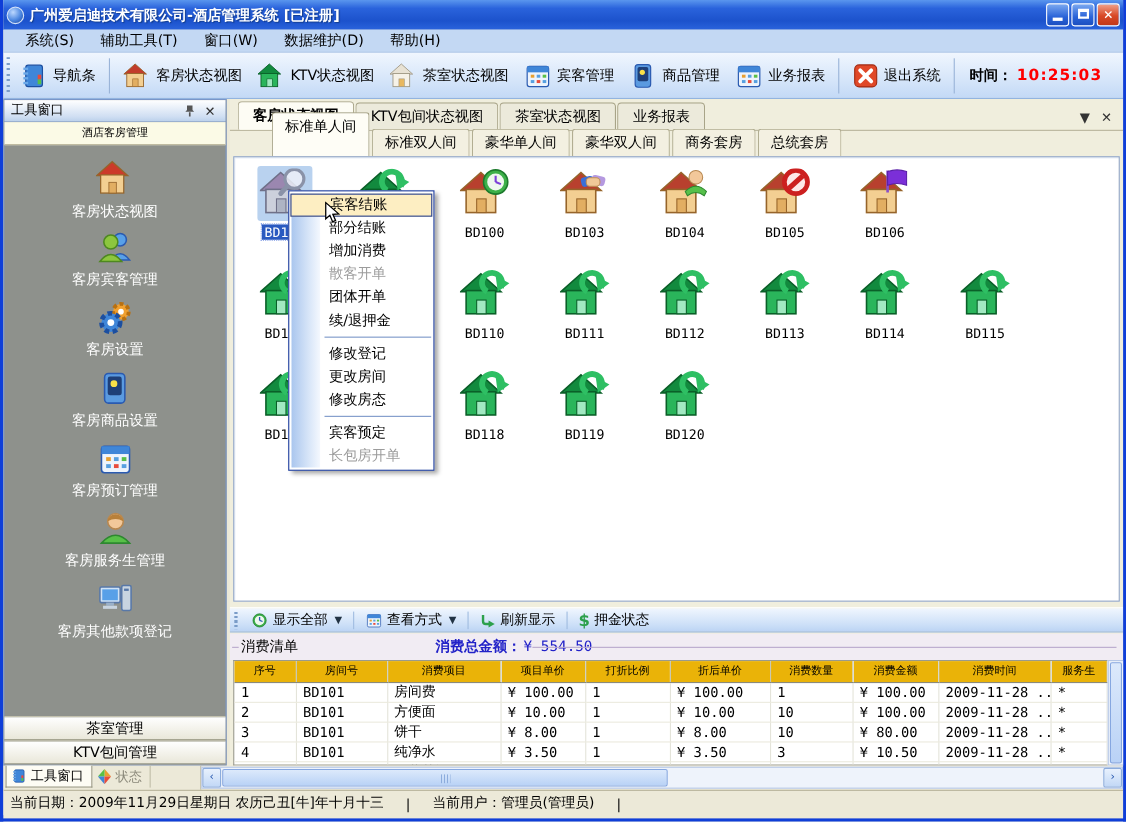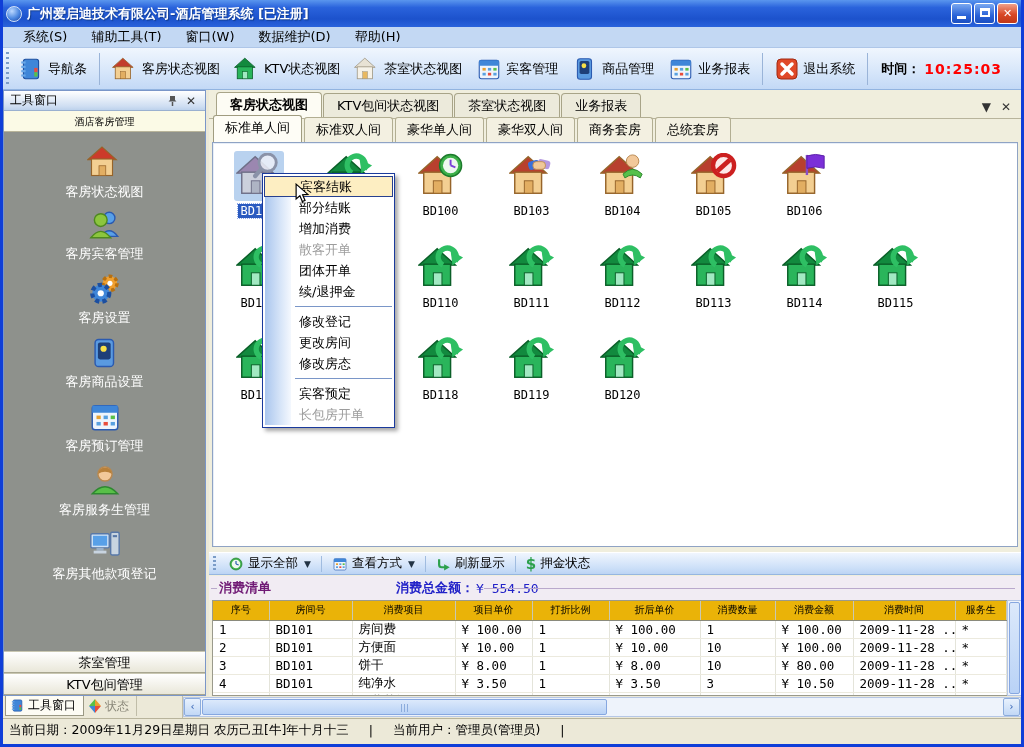--- a/index.html
+++ b/index.html
@@ -79,21 +79,21 @@
   .main { position:absolute; left:206px; top:90px; width:812px; height:606px; background:#f0eedd; }
   .tabstrip { position:absolute; left:0; top:5px; width:100%; height:24px; display:flex; align-items:flex-end; padding-left:7px;
     border-bottom:1px solid #b8b49c; }
   .mtab { padding:3px 13px; font-size:13px; border:1px solid #a8a488; border-bottom:none;
     border-radius:4px 4px 0 0; background:#eceadb; margin-right:1px; white-space:nowrap; }
   .mtab.active { background:#fdfcf4; font-weight:bold; padding-bottom:4px; }
   .tabstrip-btns { margin-left:auto; display:flex; gap:10px; padding:0 10px 4px 0; color:#333; font-size:12px; }
   .subtabs { position:absolute; left:0; top:30px; width:100%; height:22px; display:flex; align-items:flex-end; padding-left:4px; }
   .stab { padding:3px 11px; font-size:13px; border:1px solid #b2ae92; border-bottom:none; border-radius:3px 3px 0 0;
     background:#f3f0e1; margin-right:2px; white-space:nowrap; }
-  .stab.active { background:#fefdf6; border-color:#a09c80; padding-bottom:5px; }
+  .stab.active { background:#fefdf6; border-color:#a09c80; padding-bottom:18px;margin-left:34px; }
 
   .roompanel { position:absolute; left:3px; top:52px; width:806px; height:405px; background:#fff;
     border:1px solid #8fa3c4; box-shadow:inset 1px 1px 0 #e7eef8; overflow:hidden; }
   .room-row { display:flex; margin-top:8px; }
   .room-row.r2,.room-row.r3 { margin-top:14px; }
   .room-cell { width:91px; height:78px; display:flex; flex-direction:column; align-items:center; flex:none; }
   .room-cell .ri-wrap { width:50px; height:50px; display:flex; align-items:center; justify-content:center; border-radius:3px; }
   .room-cell.selected .ri-wrap { background:#b9d2ef; }
   .room-label { margin-top:3px; font-family:"DejaVu Sans Mono","Liberation Mono",monospace; font-size:12px; }
   .room-cell.selected .room-label { background:#2a5ac0; color:#fff; outline:1px dotted #90a8e8; padding:0 2px; }
@@ -120,21 +120,21 @@
   .vgrip { width:3px; height:16px; margin:0 5px 0 4px;
     background:repeating-linear-gradient(180deg,#7a9cc8 0 2px,transparent 2px 4px); }
   .vbtn { display:flex; align-items:center; gap:4px; padding:2px 7px; white-space:nowrap; }
   .varrow { font-size:9px; color:#234; margin-left:2px; }
   .vsep { width:1px; height:16px; background:#a0bce0; margin:0 3px; }
 
   
   .consumhead { position:absolute; left:0; top:486px; width:100%; height:24px; background:#f1ecf3;
     display:flex; align-items:center; font-size:13px; }
   .consumhead .line { position:absolute; top:12px; height:1px; background:#b9a9cc; }
-  .consum-title { color:#701a75; font-weight:bold; margin-left:10px; white-space:nowrap; }
+  .consum-title { color:#000000; font-weight:normal; margin-left:10px; white-space:nowrap; }
   .consum-total-label { color:#2222c8; font-weight:bold; margin-left:125px; white-space:nowrap; }
   .consum-total-value { color:#2222c8; margin-left:2px; font-family:"DejaVu Sans Mono","Liberation Mono",monospace; }
 
   
   .tablewrap { position:absolute; left:3px; top:510px; width:795px; height:96px; background:#fff;
     border:1px solid #9a9a8c; border-right:none; overflow:hidden; }
   table.consum { border-collapse:collapse; width:100%; table-layout:fixed; }
   table.consum th { background:#eab308; font-weight:normal; text-align:center; font-size:10px;
     border-right:1px solid #c8c8b4; border-bottom:1px solid #8a8a7c; padding:1px 6px; height:19px; white-space:nowrap; overflow:hidden; }
   table.consum td { font-size:12.5px; padding:0 6px; height:15px; border-right:1px solid #e4e4da;

